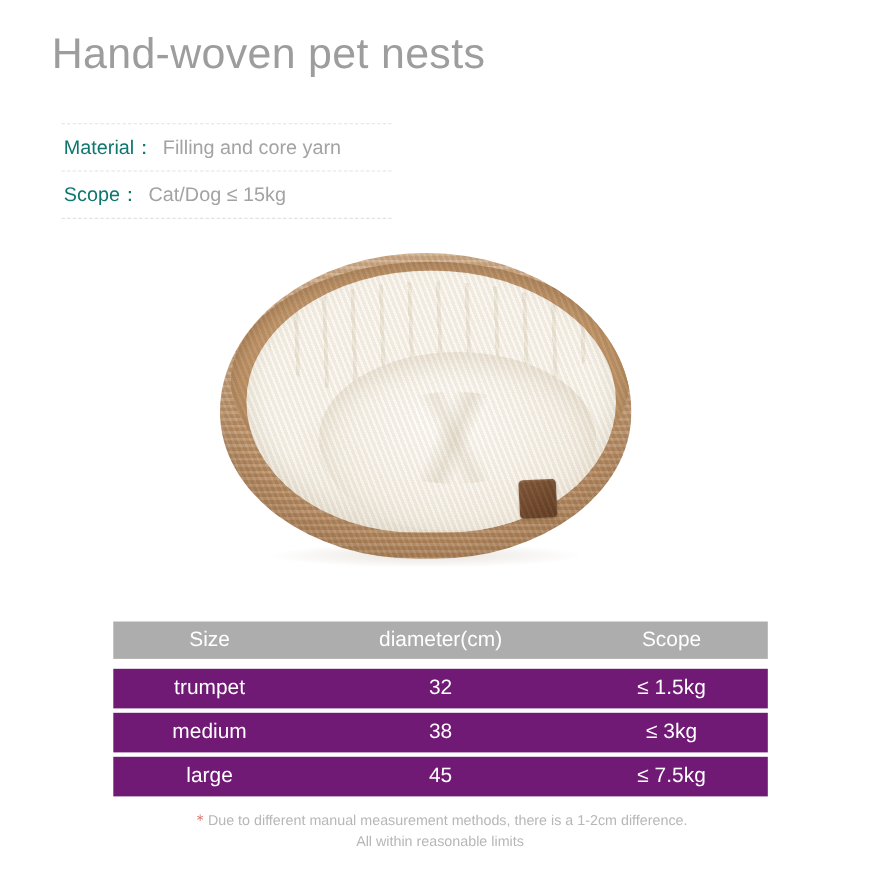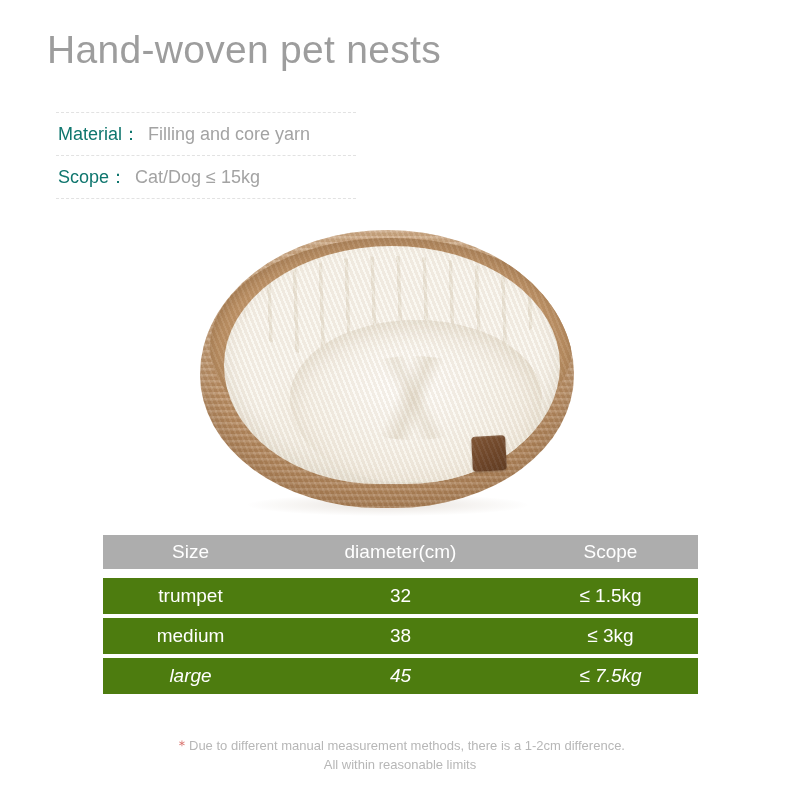--- a/index.html
+++ b/index.html
@@ -186,40 +186,39 @@
     width: 280px;
     height: 22px;
     border-radius: 50%;
     background: radial-gradient(ellipse at 50% 50%, rgba(150,128,104,0.22) 0%, rgba(255,255,255,0) 72%);
   }
 
   
   .size-table {
     position: absolute;
     left: 103px;
-    top: 535px;
+    top: 565px;
     width: 595px;
   }
   .table-row {
     display: flex;
     align-items: center;
     height: 36px;
     margin-bottom: 4px;
   }
   .table-row.header {
     background: #adadad;
     height: 34px;
     margin-bottom: 9px;
   }
   .table-row.data {
-    background: #4d7c0f;
+    background: #701a75;
   }
   .table-row.data:last-child {
     margin-bottom: 0;
-    font-style: italic;
   }
   .cell {
     color: #ffffff;
     font-size: 19px;
     text-align: center;
     white-space: nowrap;
   }
   .col-size   { width: 175px; }
   .col-diam   { width: 245px; }
   .col-scope  { width: 175px; }

